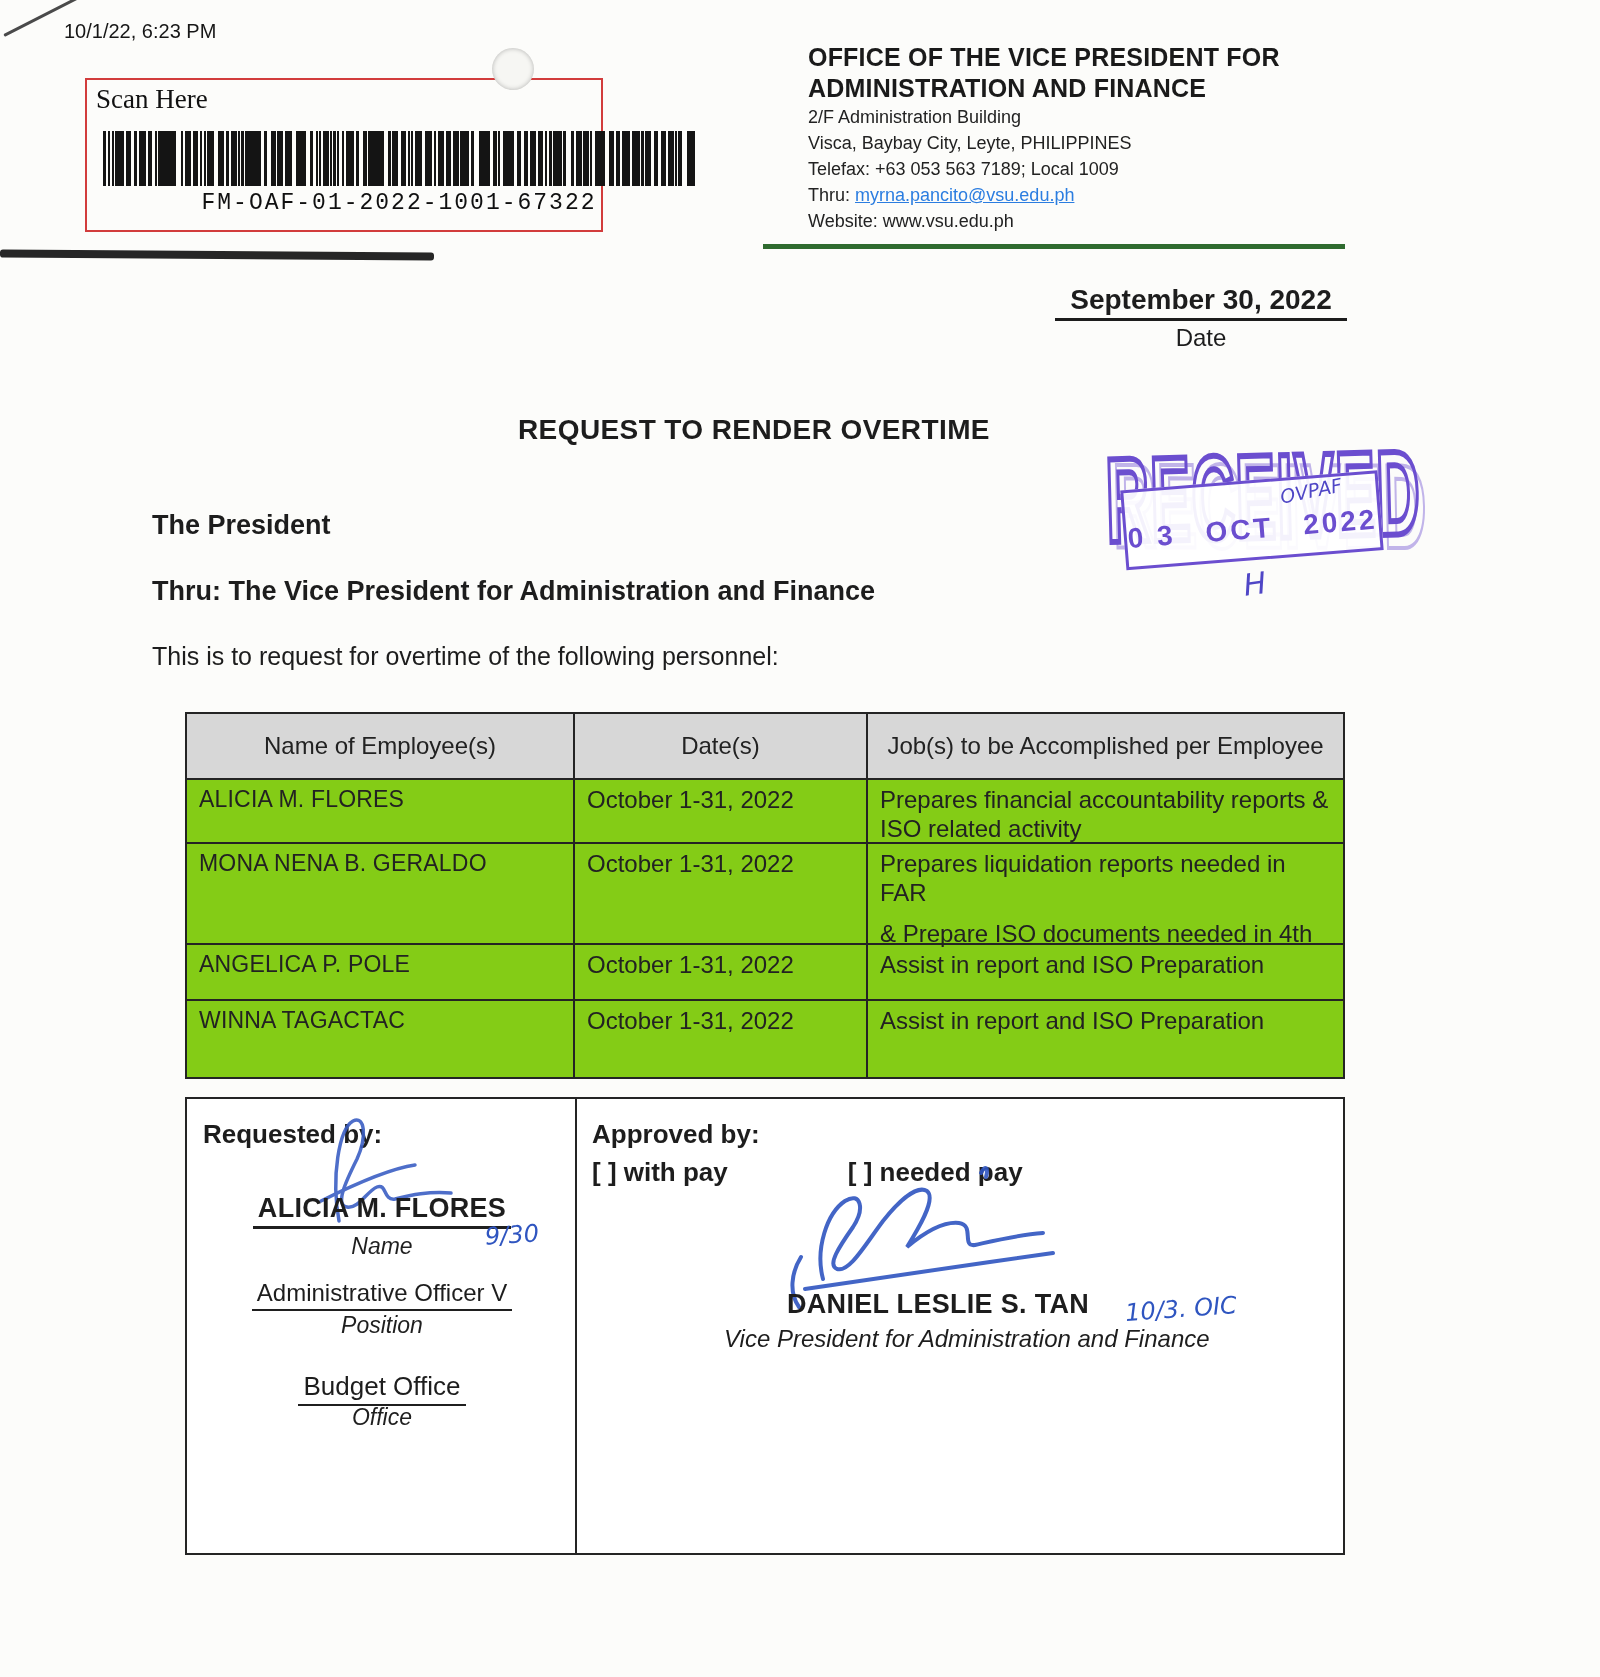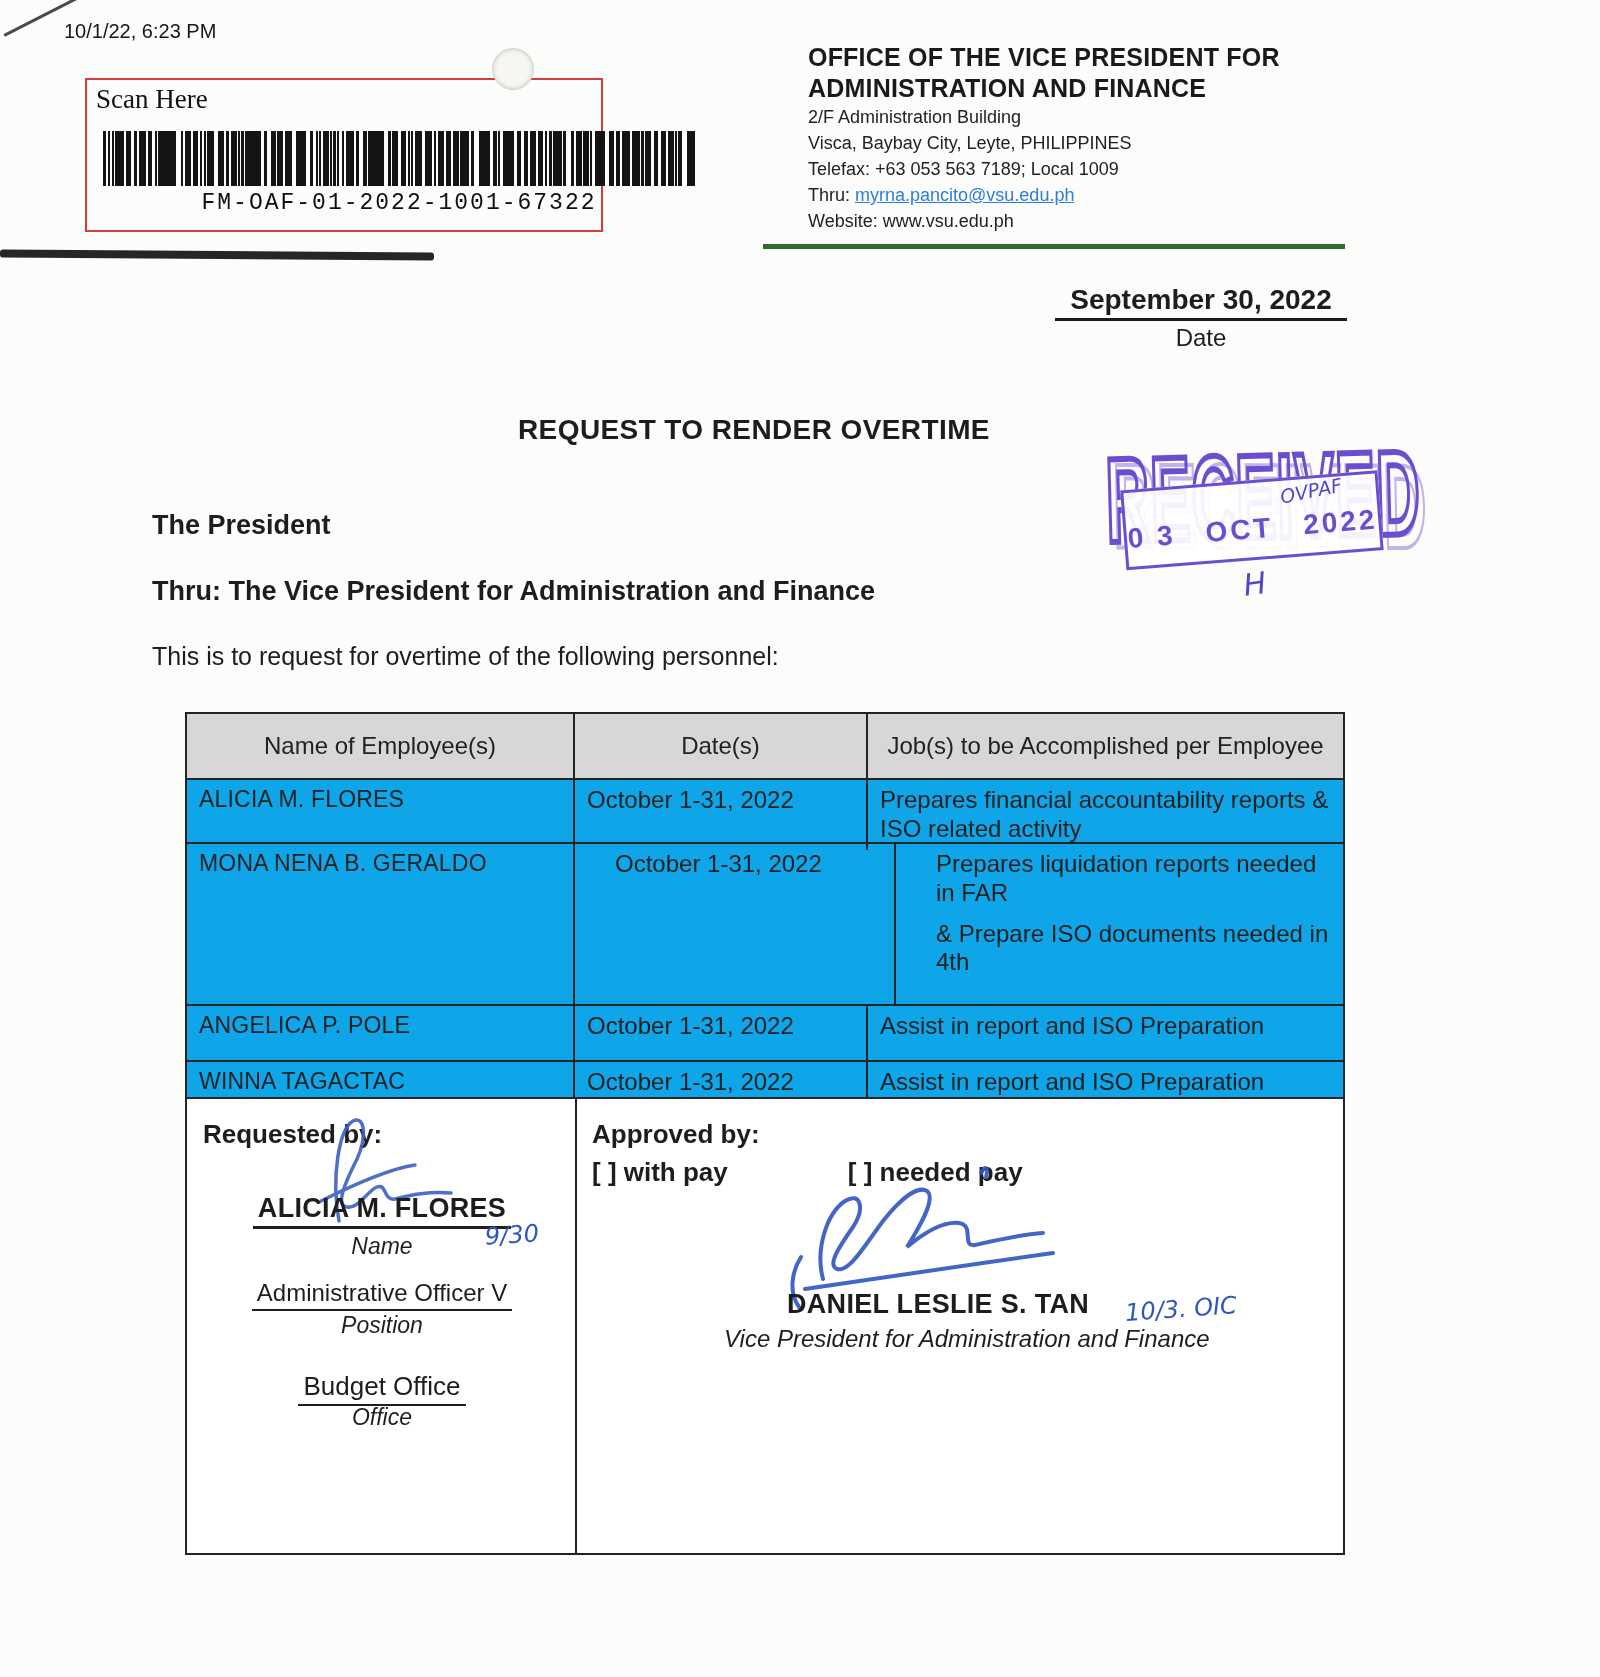--- a/index.html
+++ b/index.html
@@ -66,29 +66,29 @@
                     font-size:28px; letter-spacing:3px; }
   .stamp-initial { position:absolute; left:152px; top:162px; color:#4f46c6; font-size:30px;
                    font-style:italic; font-family:"DejaVu Sans", sans-serif; transform:rotate(-6deg); }
 
   
   .to-line   { left:152px; top:510px; font-weight:bold; font-size:27px; }
   .thru-line { left:152px; top:576px; font-weight:bold; font-size:27px; }
   .intro     { left:152px; top:642px; font-size:25px; }
 
   
-  .otable { left:185px; top:712px; width:1160px; border:2px solid #242424; background:#0ea5e9; }
+  .otable { left:185px; top:712px; width:1160px; border:2px solid #242424; background:#84cc16; }
   .otr { display:grid; grid-template-columns:388px 293px 1fr; border-bottom:2px solid #242424; }
   .otr:last-child { border-bottom:none; }
   .otd { border-right:2px solid #242424; padding:6px 12px; font-size:24px; line-height:1.2; color:#222; }
   .otd:last-child { border-right:none; }
   .otr.head { height:66px; background:#d7d7d7; }
   .otr.head .otd { display:flex; align-items:center; justify-content:center; text-align:center;
                    background:#d7d7d7; font-size:24px; }
-  .otr.r1 { height:64px; } .otr.r2 { height:162px;gap:28px; } .otr.r3 { height:56px; } .otr.r4 { height:65px; }
+  .otr.r1 { height:64px; } .otr.r2 { height:101px; } .otr.r3 { height:56px; } .otr.r4 { height:76px; }
   .cell-name { font-size:23px; letter-spacing:.2px; }
   .job-part { margin-bottom:12px; }
 
   
   .sigbox { left:185px; top:1097px; width:1160px; height:458px; border:2px solid #242424; background:#fff; }
   .sigdivider { position:absolute; left:388px; top:0; width:2px; height:100%; background:#242424; }
   .sig-label { position:absolute; font-weight:bold; font-size:26px; }
   .sig-center { position:absolute; text-align:center; }
   .u  { display:inline-block; border-bottom:2px solid #1f1f1f; padding:0 5px 2px; }
   .u3 { display:inline-block; border-bottom:3px solid #1f1f1f; padding:0 5px 2px; }

